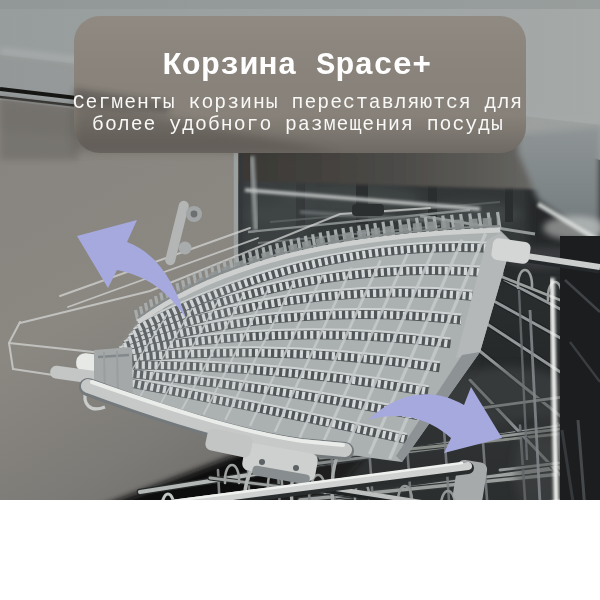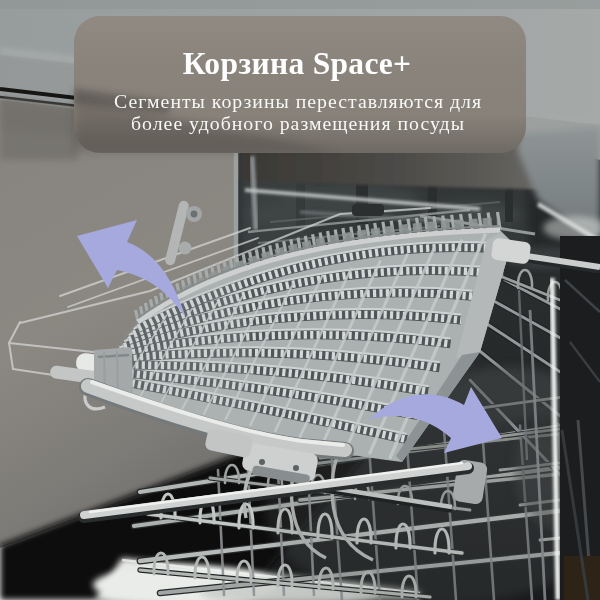--- a/index.html
+++ b/index.html
@@ -1,17 +1,17 @@
 <!DOCTYPE html>
 <html><head>
 <meta charset="utf-8">
 <style>
   html,body { margin:0; padding:0; }
-  .stage { position:relative; width:600px; height:600px; overflow:hidden;
-           font-family:Liberation Serif, serif; }
+  .stage { position:relative; width:600px; height:500px; overflow:hidden;
+           font-family:Liberation Mono, monospace; }
 </style>
 </head>
 <body>
 <div class="stage">
 <svg width="600" height="600" viewBox="0 0 600 600" xmlns="http://www.w3.org/2000/svg">
 <defs>
   <linearGradient id="bgtop" x1="0" y1="0" x2="1" y2="0">
     <stop offset="0" stop-color="#979c9d"></stop>
           <stop offset="0.5" stop-color="#9da2a3"></stop>
           <stop offset="1" stop-color="#a5a9a8"></stop>

